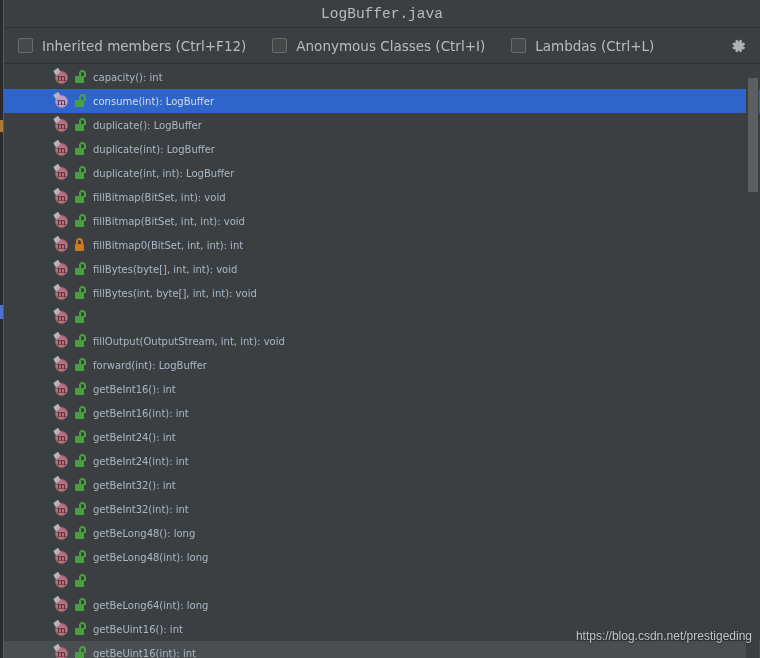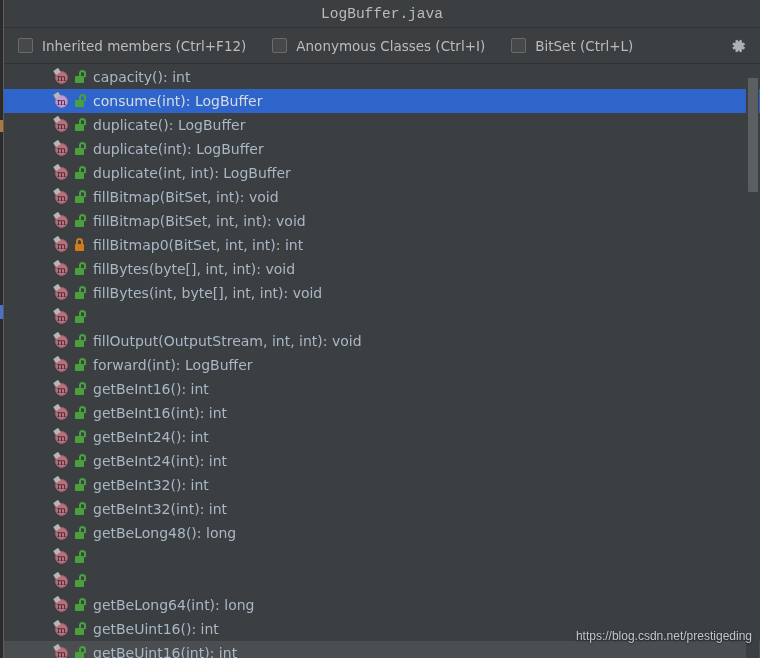--- a/index.html
+++ b/index.html
@@ -132,21 +132,21 @@
     align-items: center;
     padding-left: 50px;
     box-sizing: border-box;
     white-space: nowrap;
     cursor: default;
   }
   .row.selected { background: #2f65ca; }
   .row.hover    { background: #4a4e50; }
   .row .label {
     color: #a9b7c6;
-    font-size: 14px;
+    font-size: 10px;
     margin-left: 7px;
   }
   .row.selected .label { color: #d6dce3; }
 
   
   .ico-method {
     position: relative;
     width: 16px; height: 16px;
     flex: 0 0 auto;
   }
@@ -262,21 +262,21 @@
     <div class="cb-wrap">
       <span class="cb-box"></span>
       <span class="cb-label">Inherited members (Ctrl+F12)</span>
     </div>
     <div class="cb-wrap">
       <span class="cb-box"></span>
       <span class="cb-label">Anonymous Classes (Ctrl+I)</span>
     </div>
     <div class="cb-wrap">
       <span class="cb-box"></span>
-      <span class="cb-label">BitSet (Ctrl+L)</span>
+      <span class="cb-label">Lambdas (Ctrl+L)</span>
     </div>
 
     <div id="gear">
       <svg width="16" height="16" viewBox="0 0 16 16" aria-hidden="true">
         <path fill="#aeb1b3" d="M8 5.2a2.8 2.8 0 1 0 0 5.6 2.8 2.8 0 0 0 0-5.6zm0 4.1a1.3 1.3 0 1 1 0-2.6 1.3 1.3 0 0 1 0 2.6z"></path>
         <path fill="#aeb1b3" d="M13.6 9.1l-1.2-.5a4.6 4.6 0 0 0 0-1.2l1.2-.5a.5.5 0 0 0 .3-.6l-.6-1.4a.5.5 0 0 0-.6-.3l-1.2.5a4.7 4.7 0 0 0-.9-.9l.5-1.2a.5.5 0 0 0-.3-.6L9.4 1.8a.5.5 0 0 0-.6.3l-.5 1.2a4.6 4.6 0 0 0-1.2 0l-.5-1.2a.5.5 0 0 0-.6-.3l-1.4.6a.5.5 0 0 0-.3.6l.5 1.2a4.7 4.7 0 0 0-.9.9l-1.2-.5a.5.5 0 0 0-.6.3l-.6 1.4a.5.5 0 0 0 .3.6l1.2.5a4.6 4.6 0 0 0 0 1.2l-1.2.5a.5.5 0 0 0-.3.6l.6 1.4a.5.5 0 0 0 .6.3l1.2-.5c.27.35.57.65.9.9l-.5 1.2a.5.5 0 0 0 .3.6l1.4.6a.5.5 0 0 0 .6-.3l.5-1.2a4.6 4.6 0 0 0 1.2 0l.5 1.2a.5.5 0 0 0 .6.3l1.4-.6a.5.5 0 0 0 .3-.6l-.5-1.2c.33-.25.63-.55.9-.9l1.2.5a.5.5 0 0 0 .6-.3l.6-1.4a.5.5 0 0 0-.3-.6z"></path>
       </svg>
     </div>
   </div>
 
@@ -524,20 +524,21 @@
         <div class="row">
           <span class="ico-method">
             <span class="ball"></span>
             <span class="mm">m</span>
             <span class="pin"></span>
           </span>
           <span class="ico-lock public">
             <span class="shackle"></span>
             <span class="body"></span>
           </span>
+          <span class="label">getBeLong48(int): long</span>
         </div>
         <div class="row">
           <span class="ico-method">
             <span class="ball"></span>
             <span class="mm">m</span>
             <span class="pin"></span>
           </span>
           <span class="ico-lock public">
             <span class="shackle"></span>
             <span class="body"></span>

